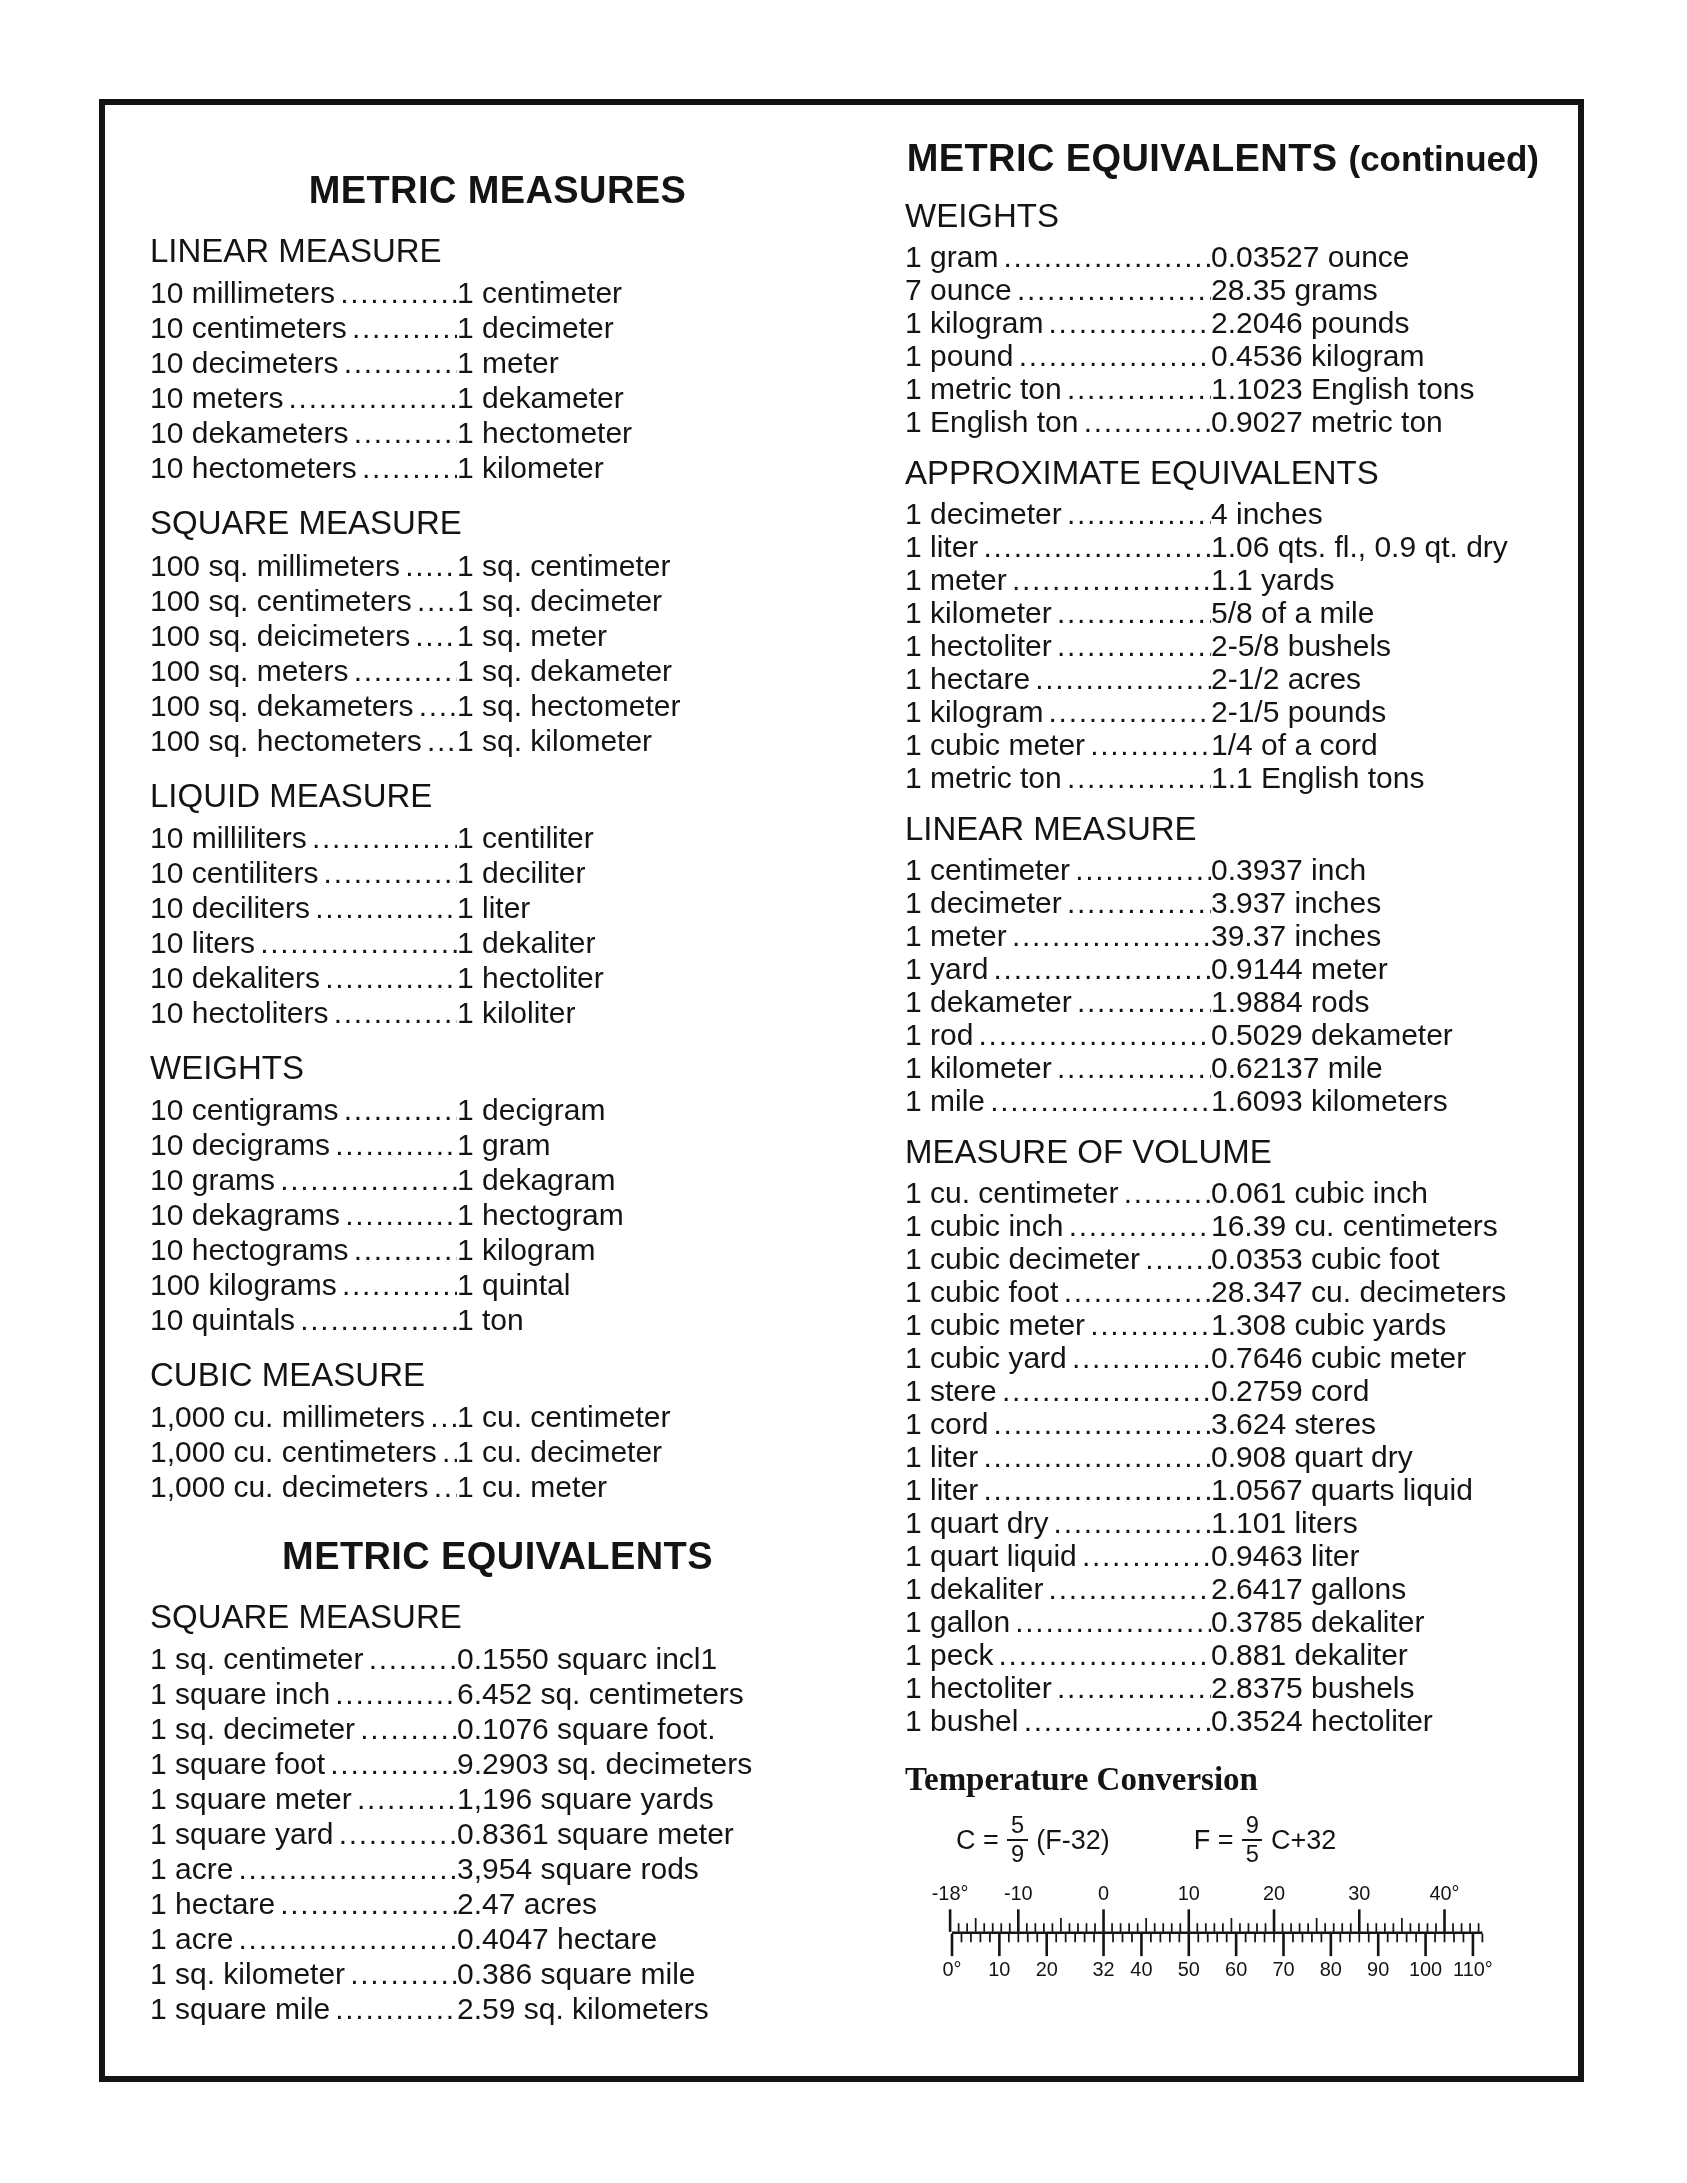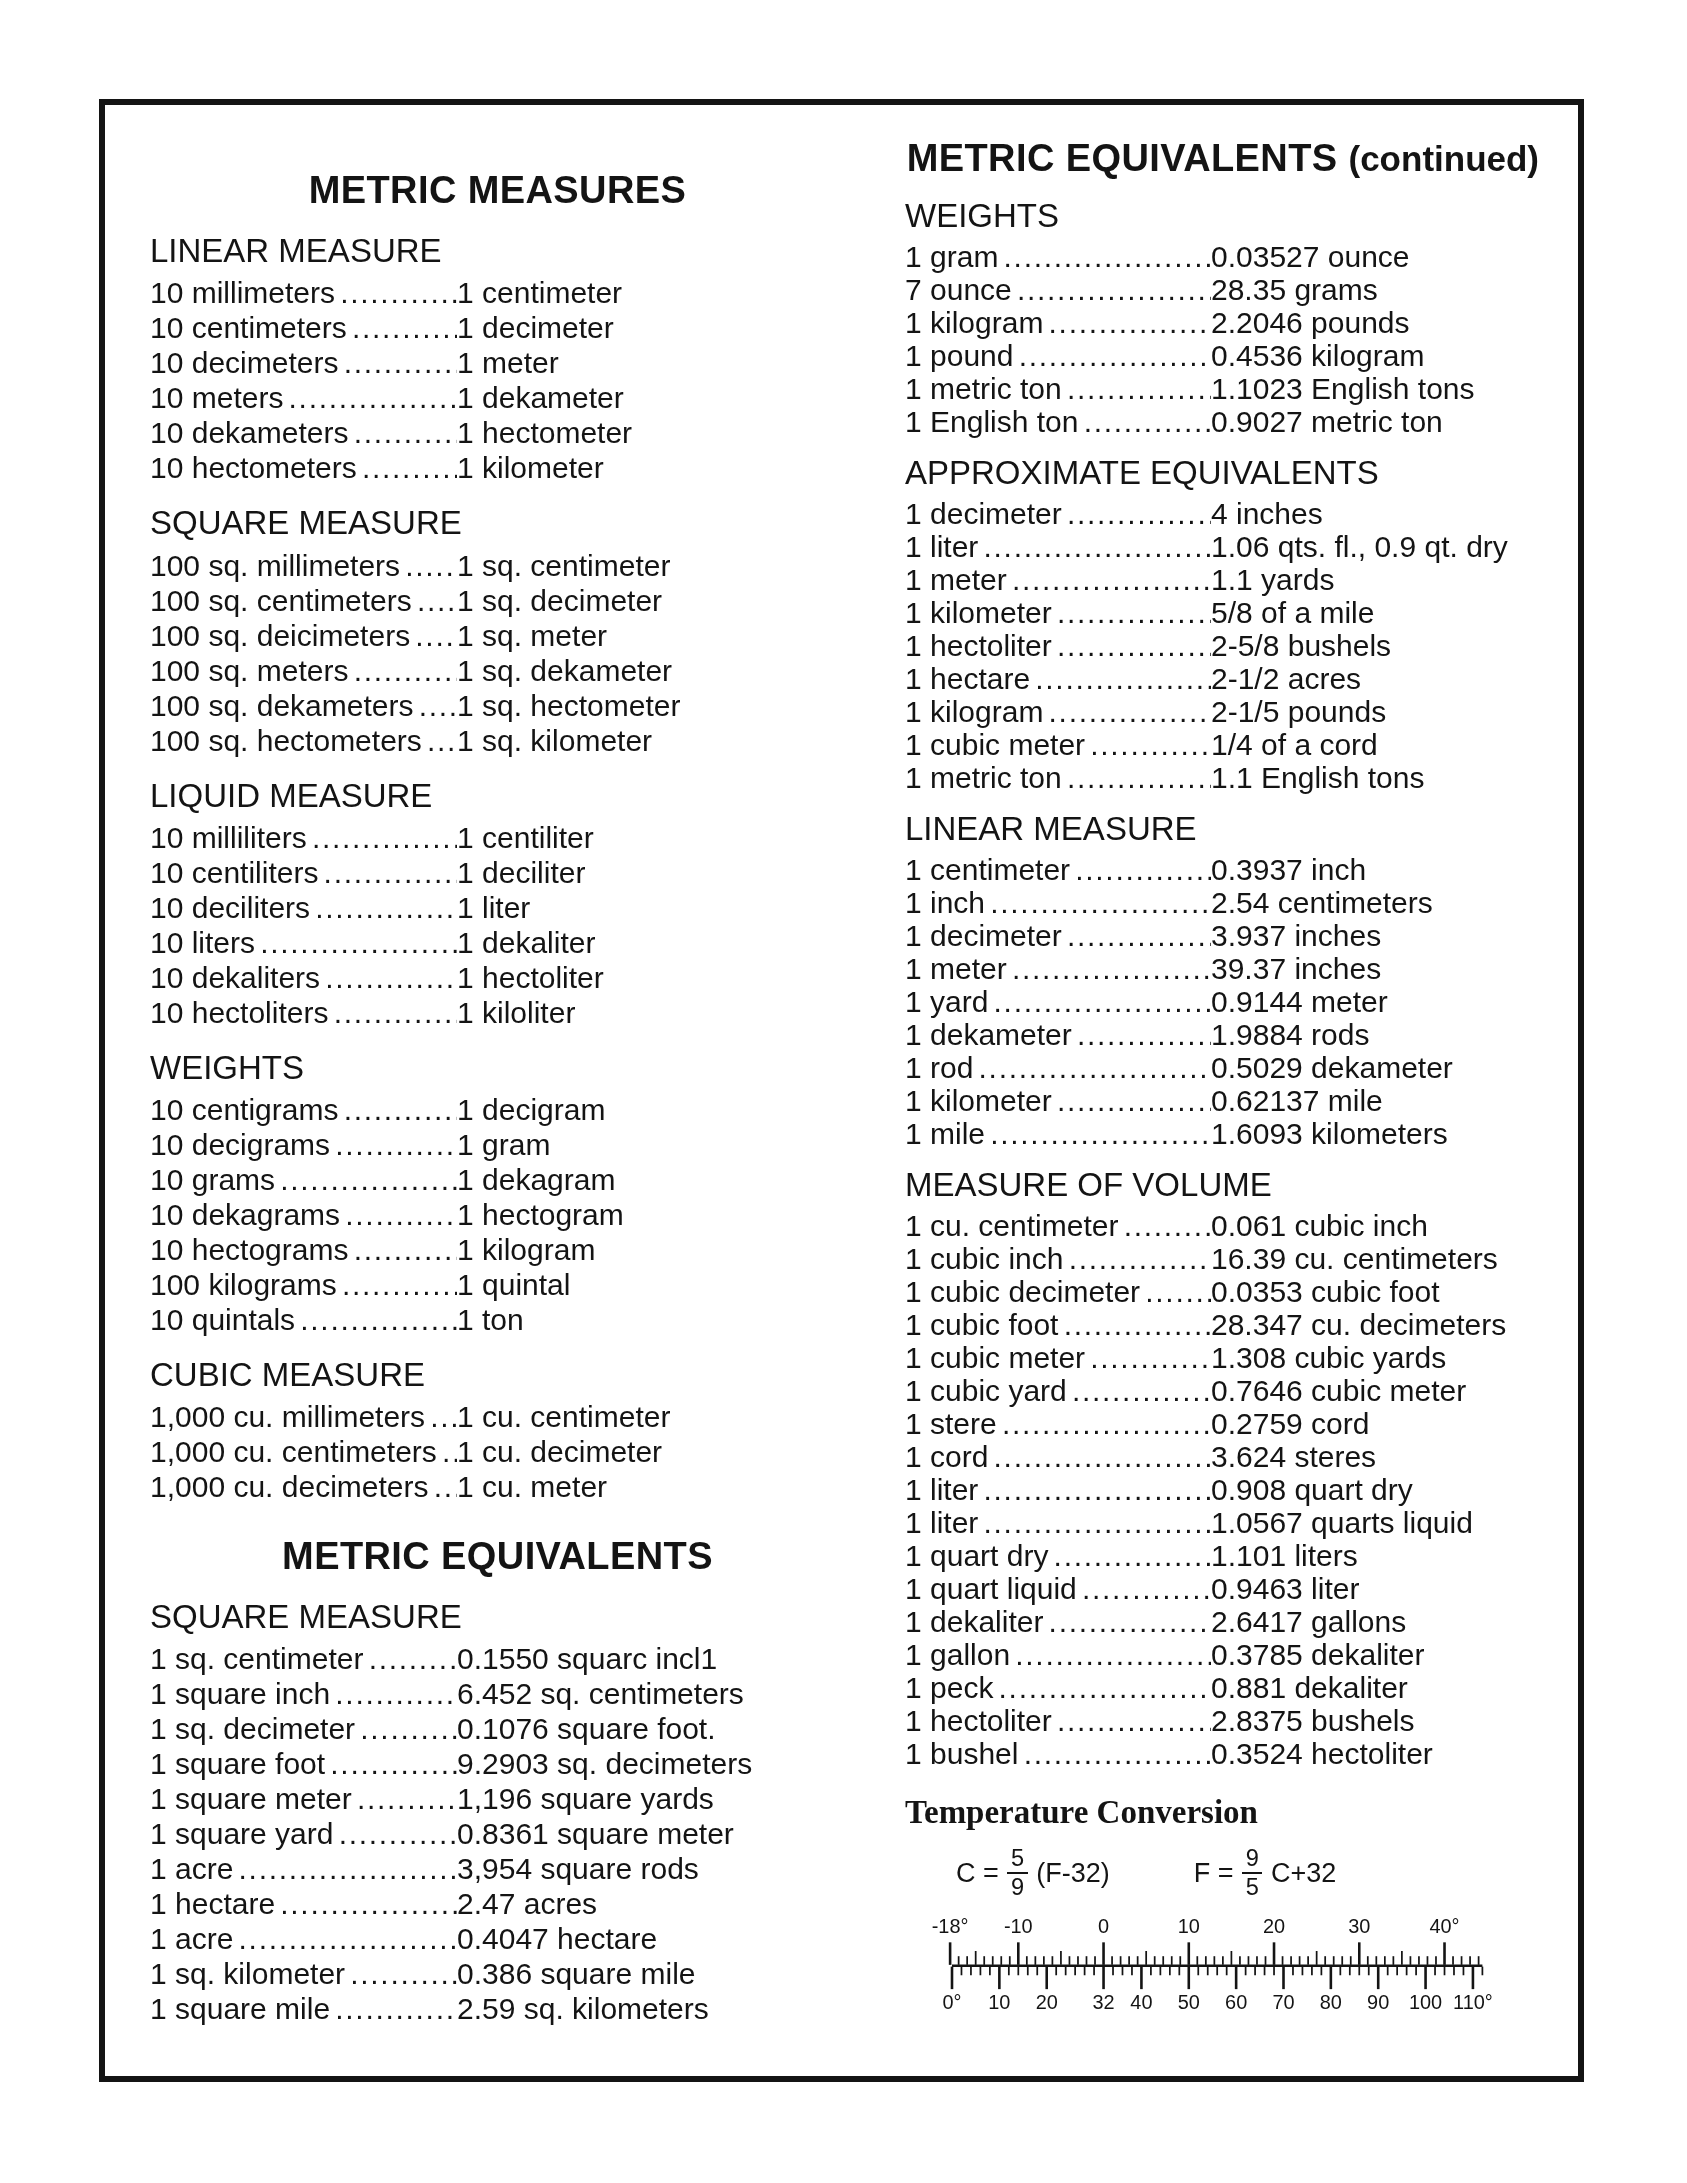--- a/index.html
+++ b/index.html
@@ -468,27 +468,20 @@
       </div>
 
     <h2 class="section">LINEAR MEASURE</h2>
     <div class="rows">
         <div class="row">
           <span class="lz">
             <span class="lbl">1 centimeter</span>
             <span class="dots"></span>
           </span>
           <span class="val">0.3937 inch</span>
-        </div>
-        <div class="row">
-          <span class="lz">
-            <span class="lbl">1 inch</span>
-            <span class="dots"></span>
-          </span>
-          <span class="val">2.54 centimeters</span>
         </div>
         <div class="row">
           <span class="lz">
             <span class="lbl">1 decimeter</span>
             <span class="dots"></span>
           </span>
           <span class="val">3.937 inches</span>
         </div>
         <div class="row">
           <span class="lz">

